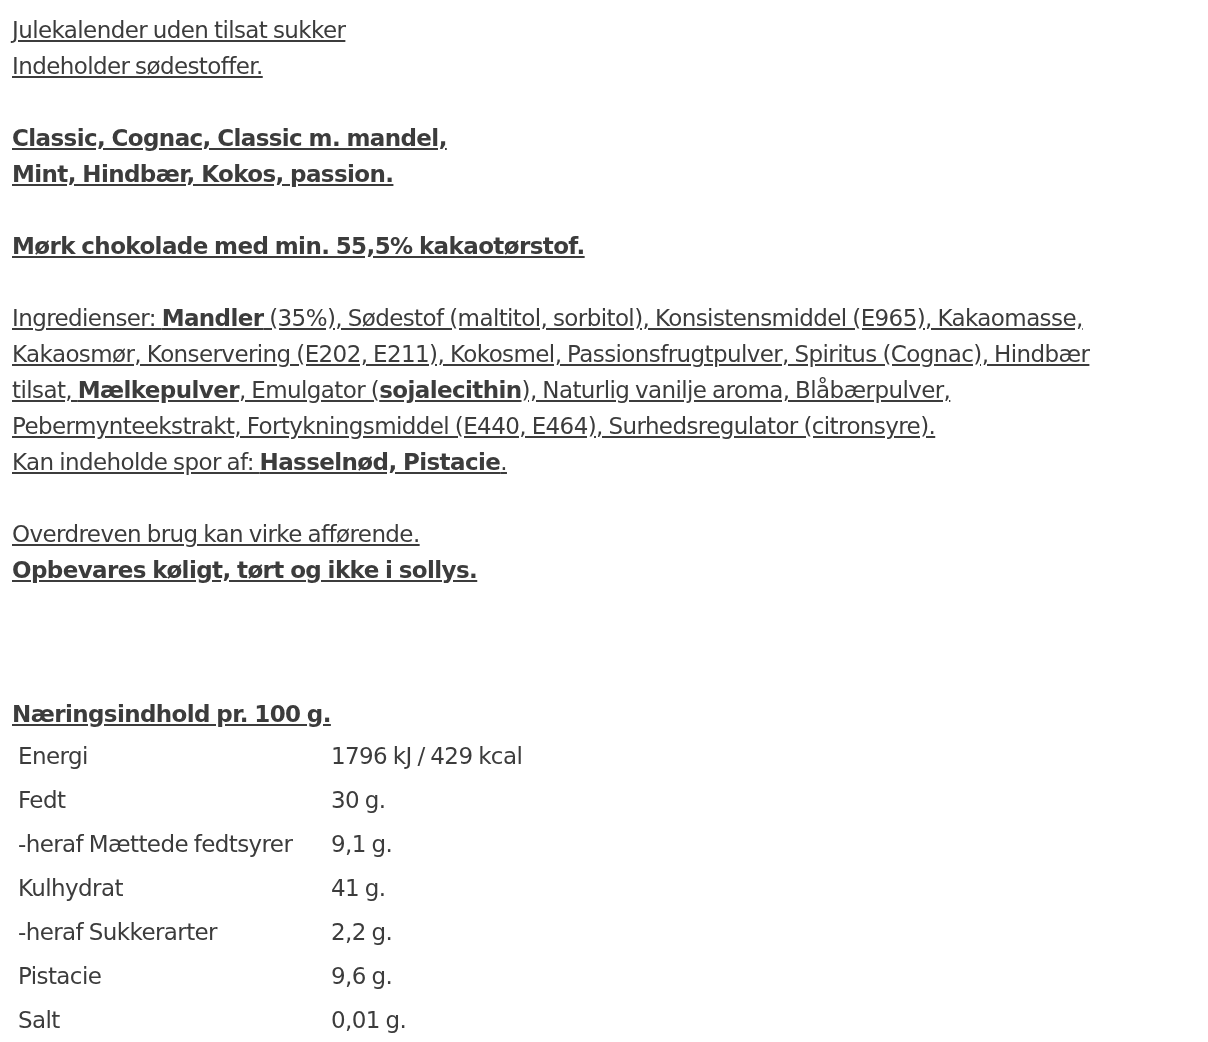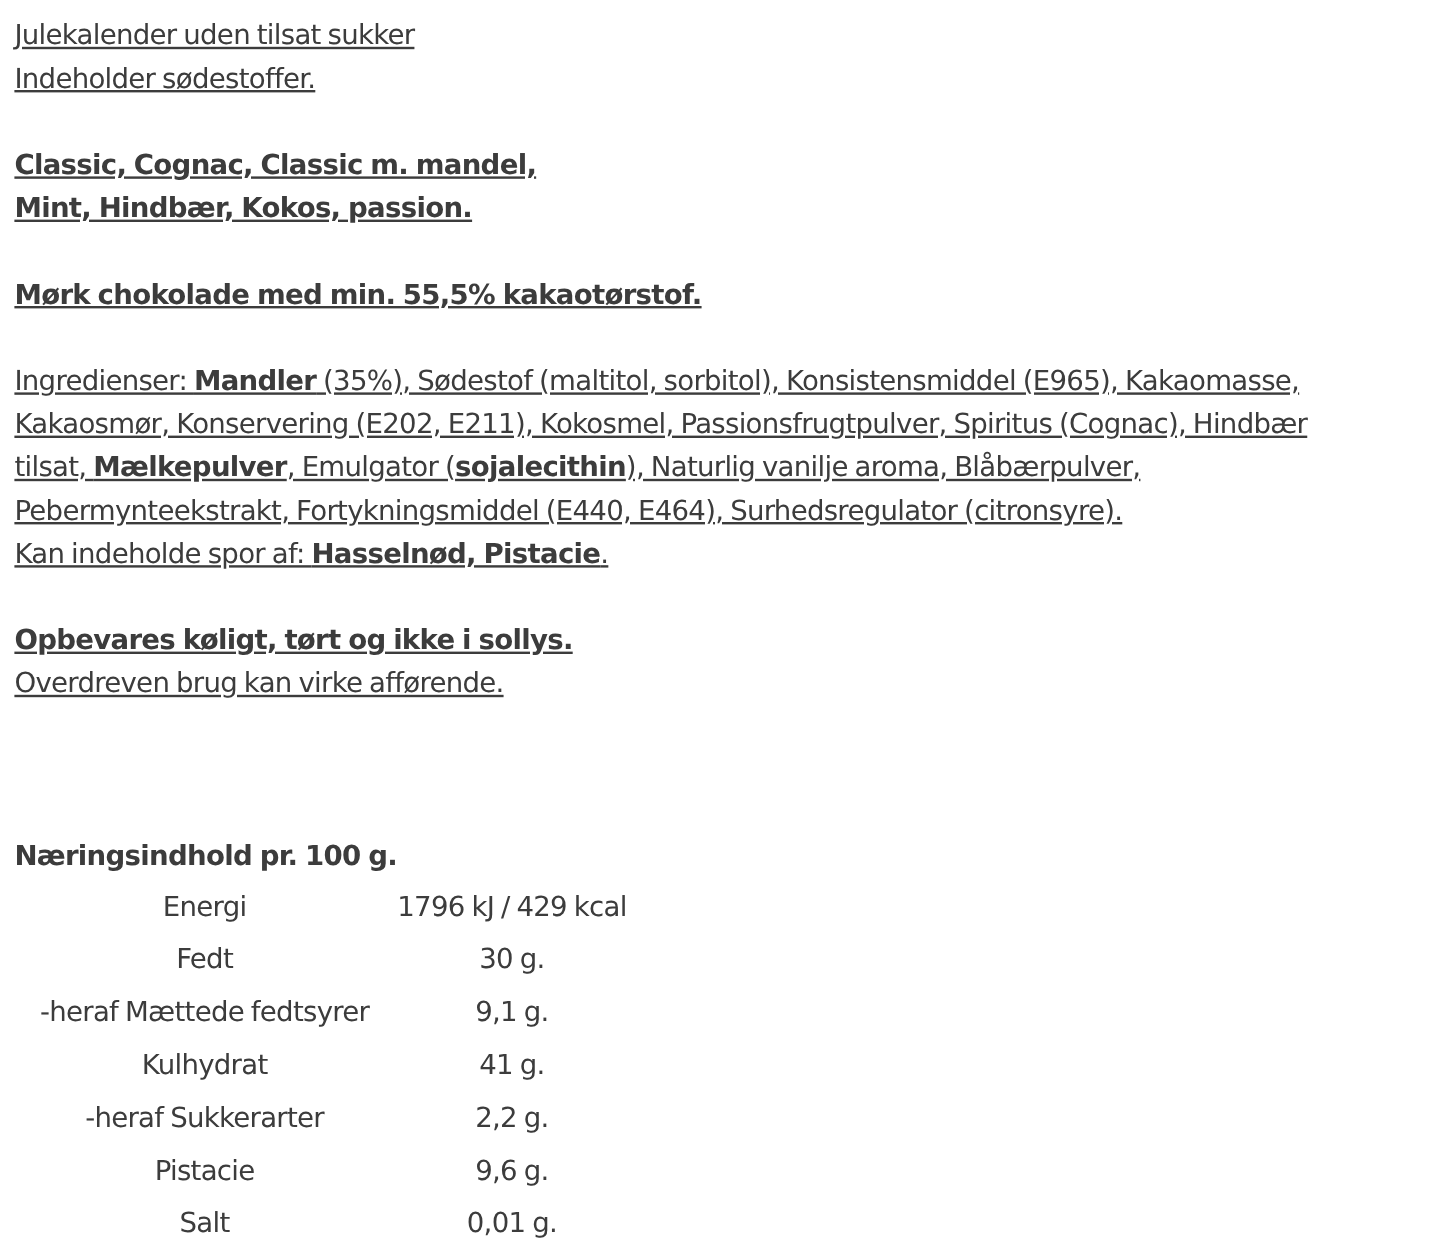--- a/index.html
+++ b/index.html
@@ -8,45 +8,45 @@
     font-family: "DejaVu Sans", sans-serif;
     color: #3c3c3c;
     font-size: 23px;
     letter-spacing: -0.6px;
     word-spacing: -1px;
   }
   .wrap { position: absolute; left: 12px; top: 12px; width: 1196px; text-decoration: underline; }
   .line { height: 36px; line-height: 36px; white-space: nowrap; }
   .blank { height: 36px; }
   b { font-weight: bold; }
-  .title { position: absolute; left: 12px; top: 696px; height: 36px; line-height: 36px; font-weight: bold; white-space: nowrap; }
+  .title { position: absolute; left: 12px; top: 696px; height: 36px; line-height: 36px; font-weight: bold; white-space: nowrap; text-decoration: underline; }
   table.nut { position: absolute; left: 14px; top: 734px; border-collapse: collapse; }
-  table.nut td { height: 44px; padding: 0 4px 0 4px; vertical-align: middle; white-space: nowrap; text-align: center; }
+  table.nut td { height: 44px; padding: 0 4px 0 4px; vertical-align: middle; white-space: nowrap; }
   table.nut td.k { width: 305px; }
 </style>
 </head>
 <body>
 
 <div class="wrap">
   <div class="line">Julekalender uden tilsat sukker</div>
   <div class="line">Indeholder sødestoffer.</div>
   <div class="blank"></div>
   <div class="line"><b>Classic, Cognac, Classic m. mandel,</b></div>
   <div class="line"><b>Mint, Hindbær, Kokos, passion.</b></div>
   <div class="blank"></div>
   <div class="line"><b>Mørk chokolade med min. 55,5% kakaotørstof.</b></div>
   <div class="blank"></div>
   <div class="line"><span>Ingredienser: </span><b>Mandler</b><span> (35%), Sødestof (maltitol, sorbitol), Konsistensmiddel (E965), Kakaomasse,</span></div>
   <div class="line">Kakaosmør, Konservering (E202, E211), Kokosmel, Passionsfrugtpulver, Spiritus (Cognac), Hindbær</div>
   <div class="line"><span>tilsat, </span><b>Mælkepulver</b><span>, Emulgator (</span><b>sojalecithin</b><span>), Naturlig vanilje aroma, Blåbærpulver,</span></div>
   <div class="line">Pebermynteekstrakt, Fortykningsmiddel (E440, E464), Surhedsregulator (citronsyre).</div>
   <div class="line"><span>Kan indeholde spor af: </span><b>Hasselnød, Pistacie</b><span>.</span></div>
   <div class="blank"></div>
+  <div class="line">Overdreven brug kan virke afførende.</div>
   <div class="line"><b>Opbevares køligt, tørt og ikke i sollys.</b></div>
-  <div class="line">Overdreven brug kan virke afførende.</div>
 </div>
 
 <div class="title">Næringsindhold pr. 100 g.</div>
 
 <table class="nut">
   <tbody>
       <tr>
         <td class="k">Energi</td>
         <td>1796 kJ / 429 kcal</td>
       </tr>

